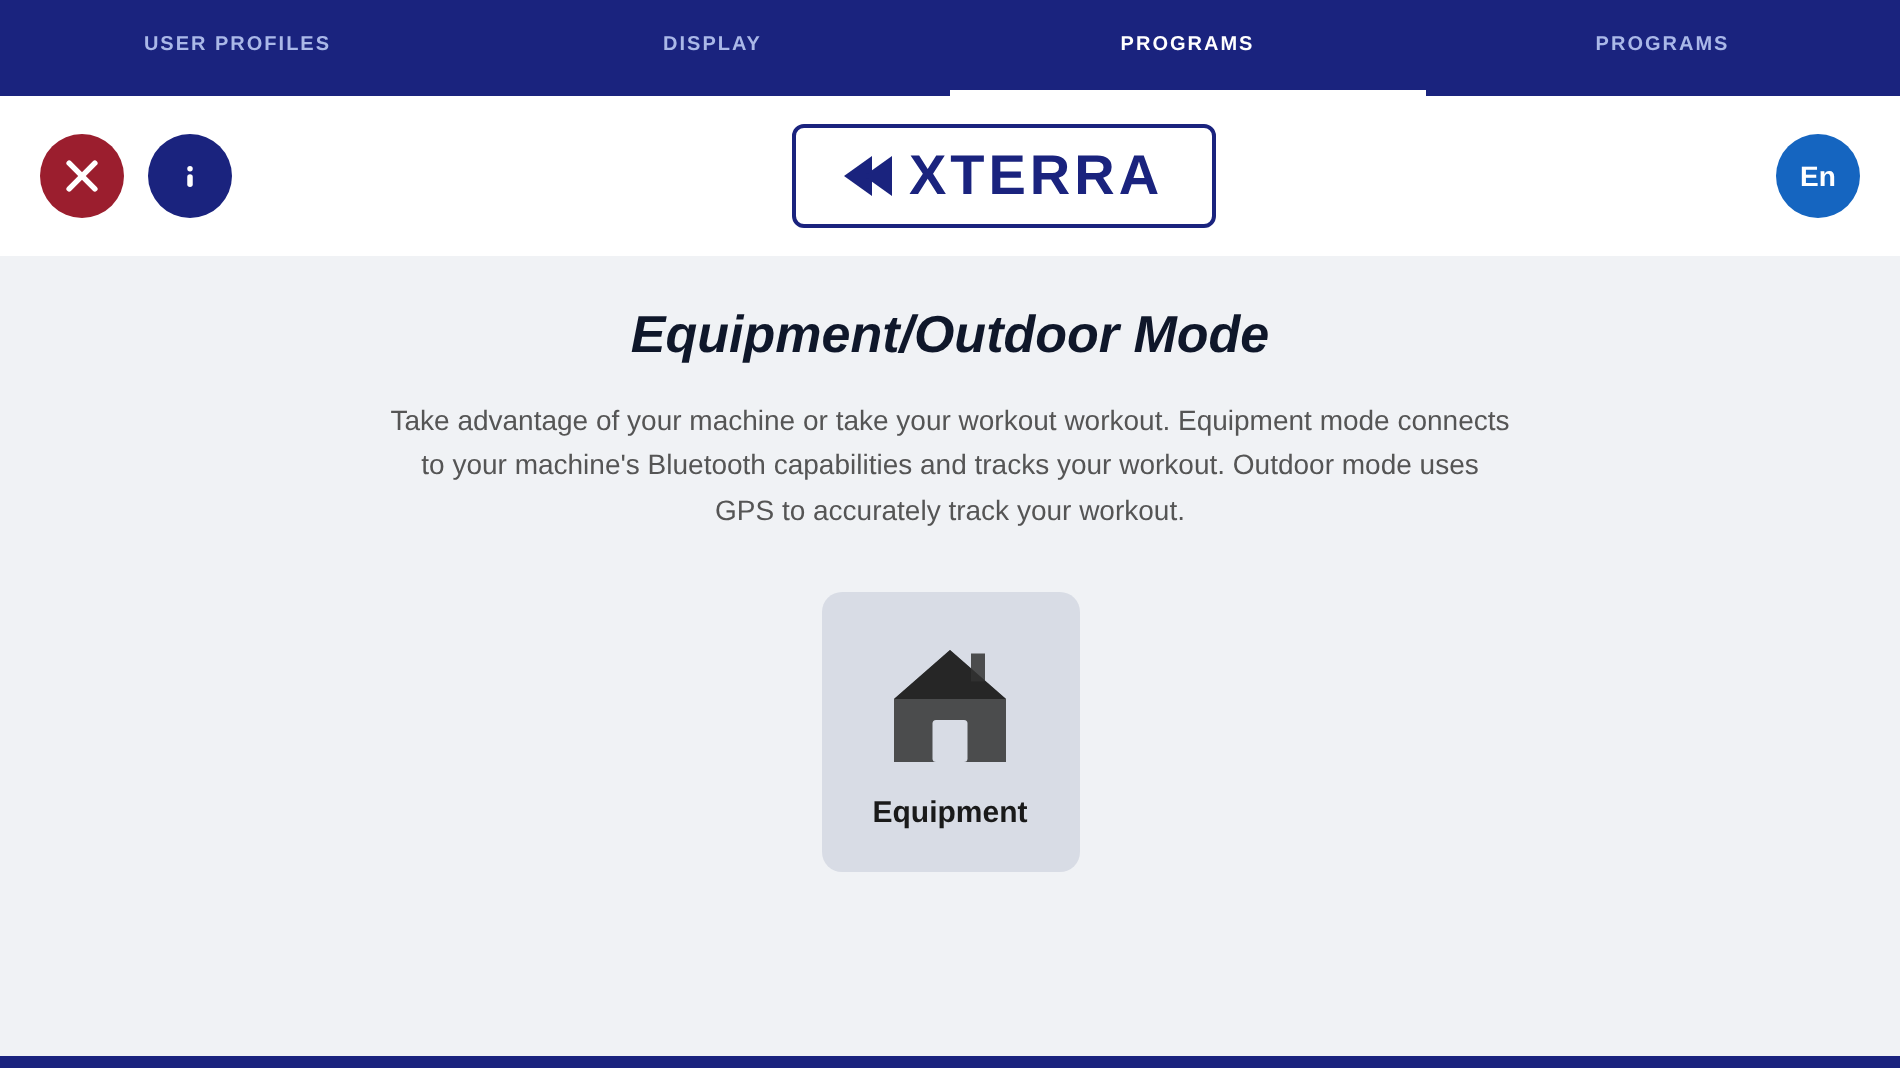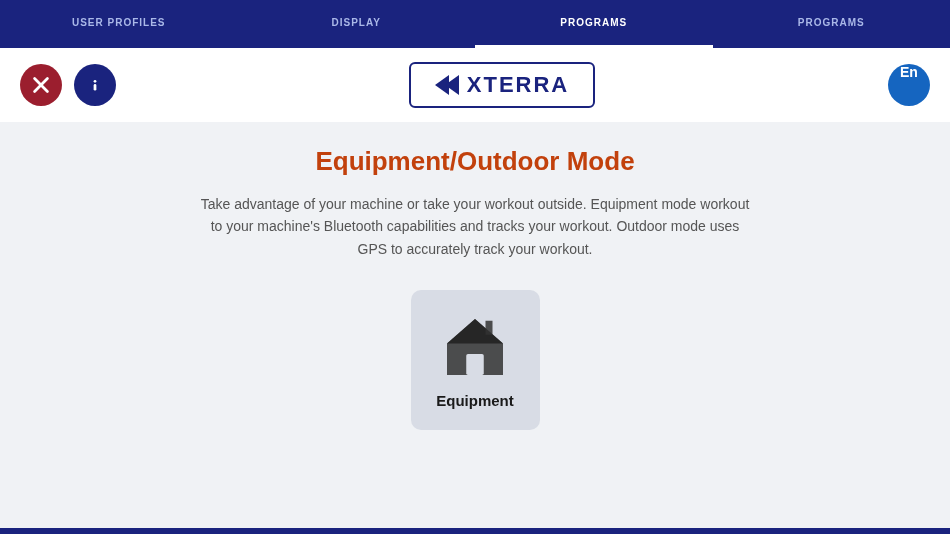--- a/index.html
+++ b/index.html
@@ -92,59 +92,60 @@
     }
     .logo-box {
       border: 2px solid #1a237e;
       border-radius: 6px;
       padding: 8px 24px;
       display: flex;
       align-items: center;
       justify-content: center;
     }
     .logo-text {
-      font-size: 22px;
+      font-size: 28px;
       font-weight: 900;
       color: #1a237e;
       letter-spacing: 2px;
       display: flex;
       align-items: center;
       gap: 4px;
     }
 
     
     .lang-btn {
       width: 42px;
       height: 42px;
       border-radius: 50%;
       background: #1565c0;
       display: flex;
-      align-items: flex-start;
+      align-items: center;
       justify-content: center;
       color: #ffffff;
       font-size: 14px;
       font-weight: bold;
       cursor: pointer;
     }
 
     
     .main-content {
       background: #f0f2f5;
       display: flex;
       flex-direction: column;
       align-items: center;
       padding: 24px 40px 20px;
     }
 
     .page-title {
       font-size: 26px;
       font-weight: bold;
-      color: #c2410c;
+      color: #0f172a;
       margin-bottom: 16px;
       text-align: left;
+      font-style: italic;
     }
 
     .page-description {
       font-size: 14px;
       color: #555;
       text-align: center;
       max-width: 560px;
       line-height: 1.6;
       margin-bottom: 30px;
     }
@@ -239,21 +240,21 @@
     </div>
   </div>
 
   <div class="lang-btn">
     <span>En</span>
   </div>
 </div>
 
 <div class="main-content">
   <div class="page-title">Equipment/Outdoor Mode</div>
-  <div class="page-description">Take advantage of your machine or take your workout outside. Equipment mode workout to your machine's Bluetooth capabilities and tracks your workout. Outdoor mode uses GPS to accurately track your workout.</div>
+  <div class="page-description">Take advantage of your machine or take your workout workout. Equipment mode connects to your machine's Bluetooth capabilities and tracks your workout. Outdoor mode uses GPS to accurately track your workout.</div>
 
   <div class="mode-buttons">
 
     <div class="mode-card">
       <svg class="house-svg" viewBox="0 0 80 80" fill="none">
 
         <polygon points="40,8 72,36 72,72 8,72 8,36" fill="#333" opacity="0.85"></polygon>
 
         <rect x="30" y="48" width="20" height="24" rx="2" fill="#d8dce5"></rect>
 

